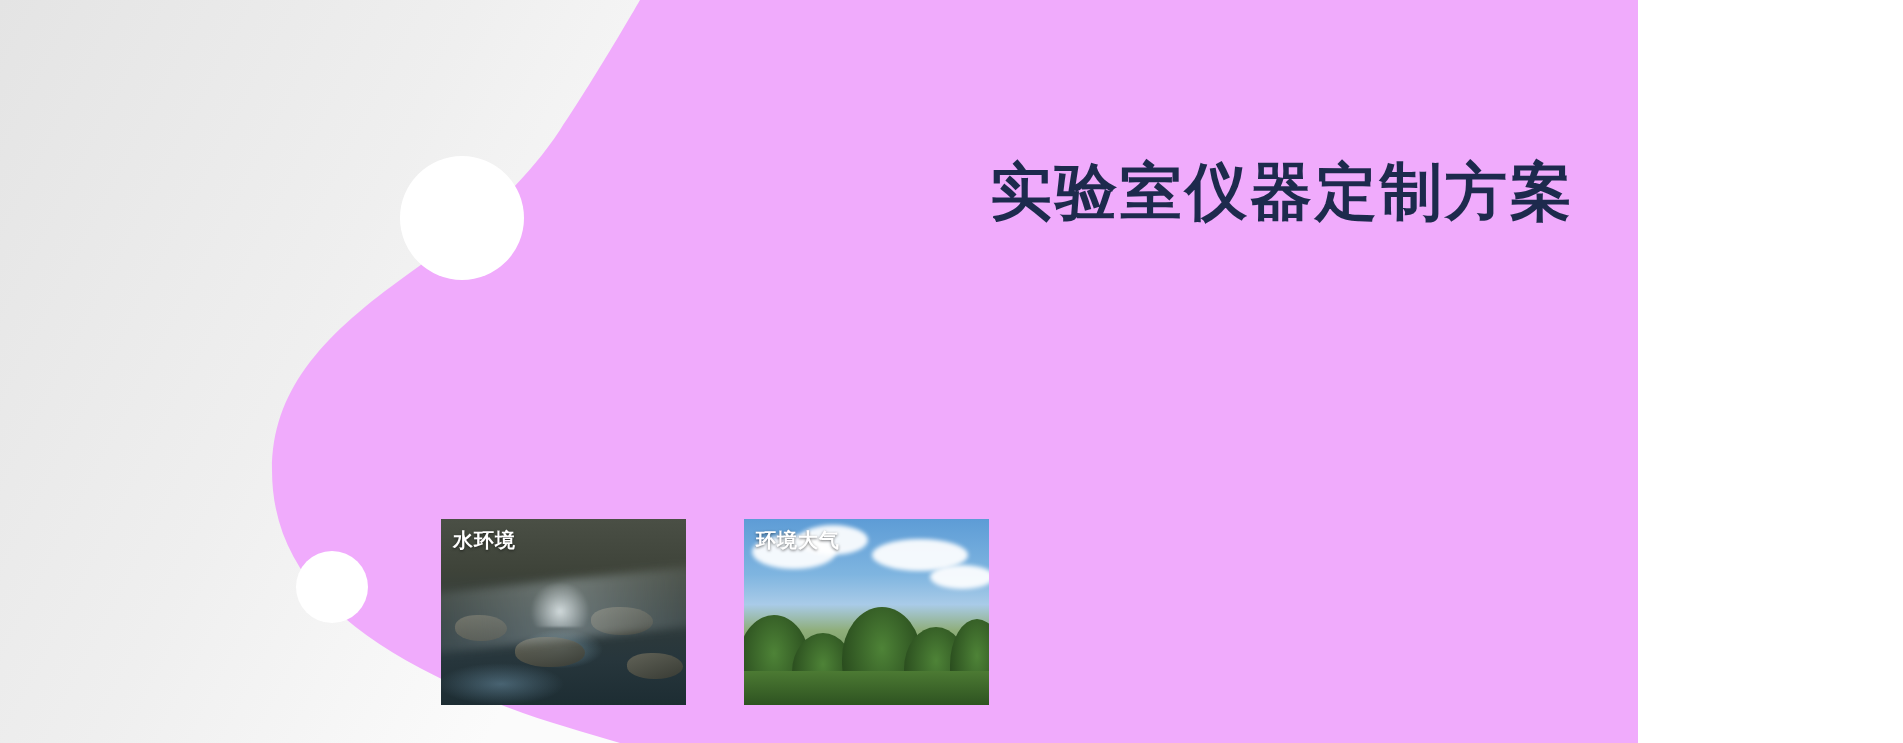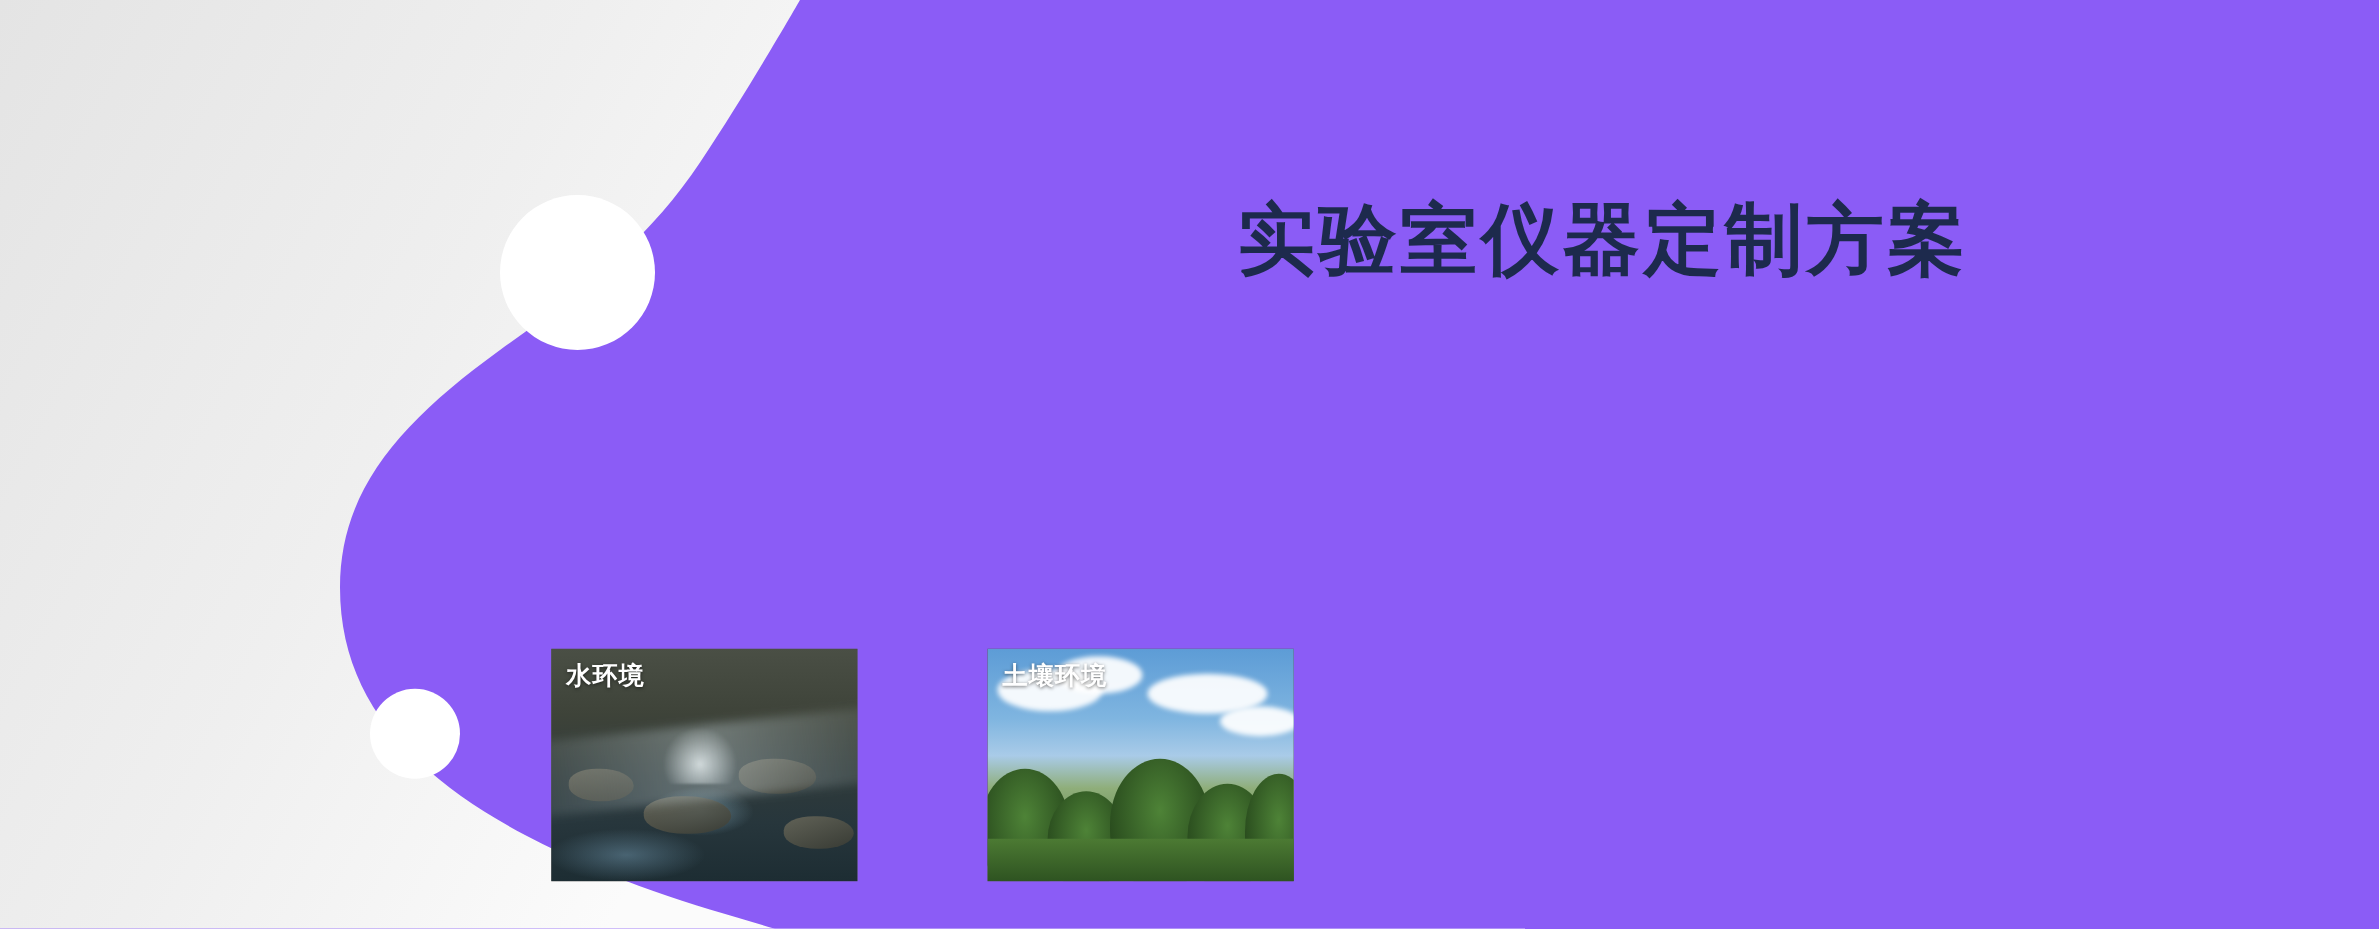--- a/index.html
+++ b/index.html
@@ -9,24 +9,24 @@
   body {
     width: 1903px;
     height: 743px;
     overflow: hidden;
     font-family: "Liberation Sans", "DejaVu Sans", sans-serif;
     background: #ffffff;
   }
 
   .banner {
     position: relative;
-    width: 1903px;
+    width: 1638px;
     height: 743px;
     overflow: hidden;
-    background: #8b5cf6;
+    background: #f0abfc;
   }
 
   
   .bg-shape-wrap {
     position: absolute;
     left: 0;
     top: 0;
     width: 1903px;
     height: 743px;
     overflow: hidden;
@@ -63,21 +63,21 @@
   }
 
   
   .thumbs {
     position: absolute;
     left: 441px;
     top: 519px;
     width: 1275px;
     height: 186px;
     display: flex;
-    gap: 104px;
+    gap: 58px;
   }
   .thumb {
     position: relative;
     width: 245px;
     height: 186px;
     overflow: hidden;
     background: #555;
   }
   .thumb .art {
     position: absolute;
@@ -270,17 +270,17 @@
         <div class="cloud" style="left:54px;  top:6px;  width:70px; height:30px;"></div>
         <div class="cloud" style="left:128px; top:20px; width:96px; height:32px;"></div>
         <div class="cloud" style="left:186px; top:46px; width:64px; height:24px;"></div>
         <div class="tree" style="left:-6px;  width:72px;  height:96px;"></div>
         <div class="tree" style="left:48px;  width:62px;  height:78px;"></div>
         <div class="tree" style="left:98px;  width:80px;  height:104px;"></div>
         <div class="tree" style="left:160px; width:64px;  height:84px;"></div>
         <div class="tree" style="left:206px; width:54px;  height:92px;"></div>
         <div class="grass"></div>
       </div>
-      <div class="label">土壤环境</div>
+      <div class="label">环境大气</div>
     </div>
 
   </div>
 </div>
 
 </body></html>

